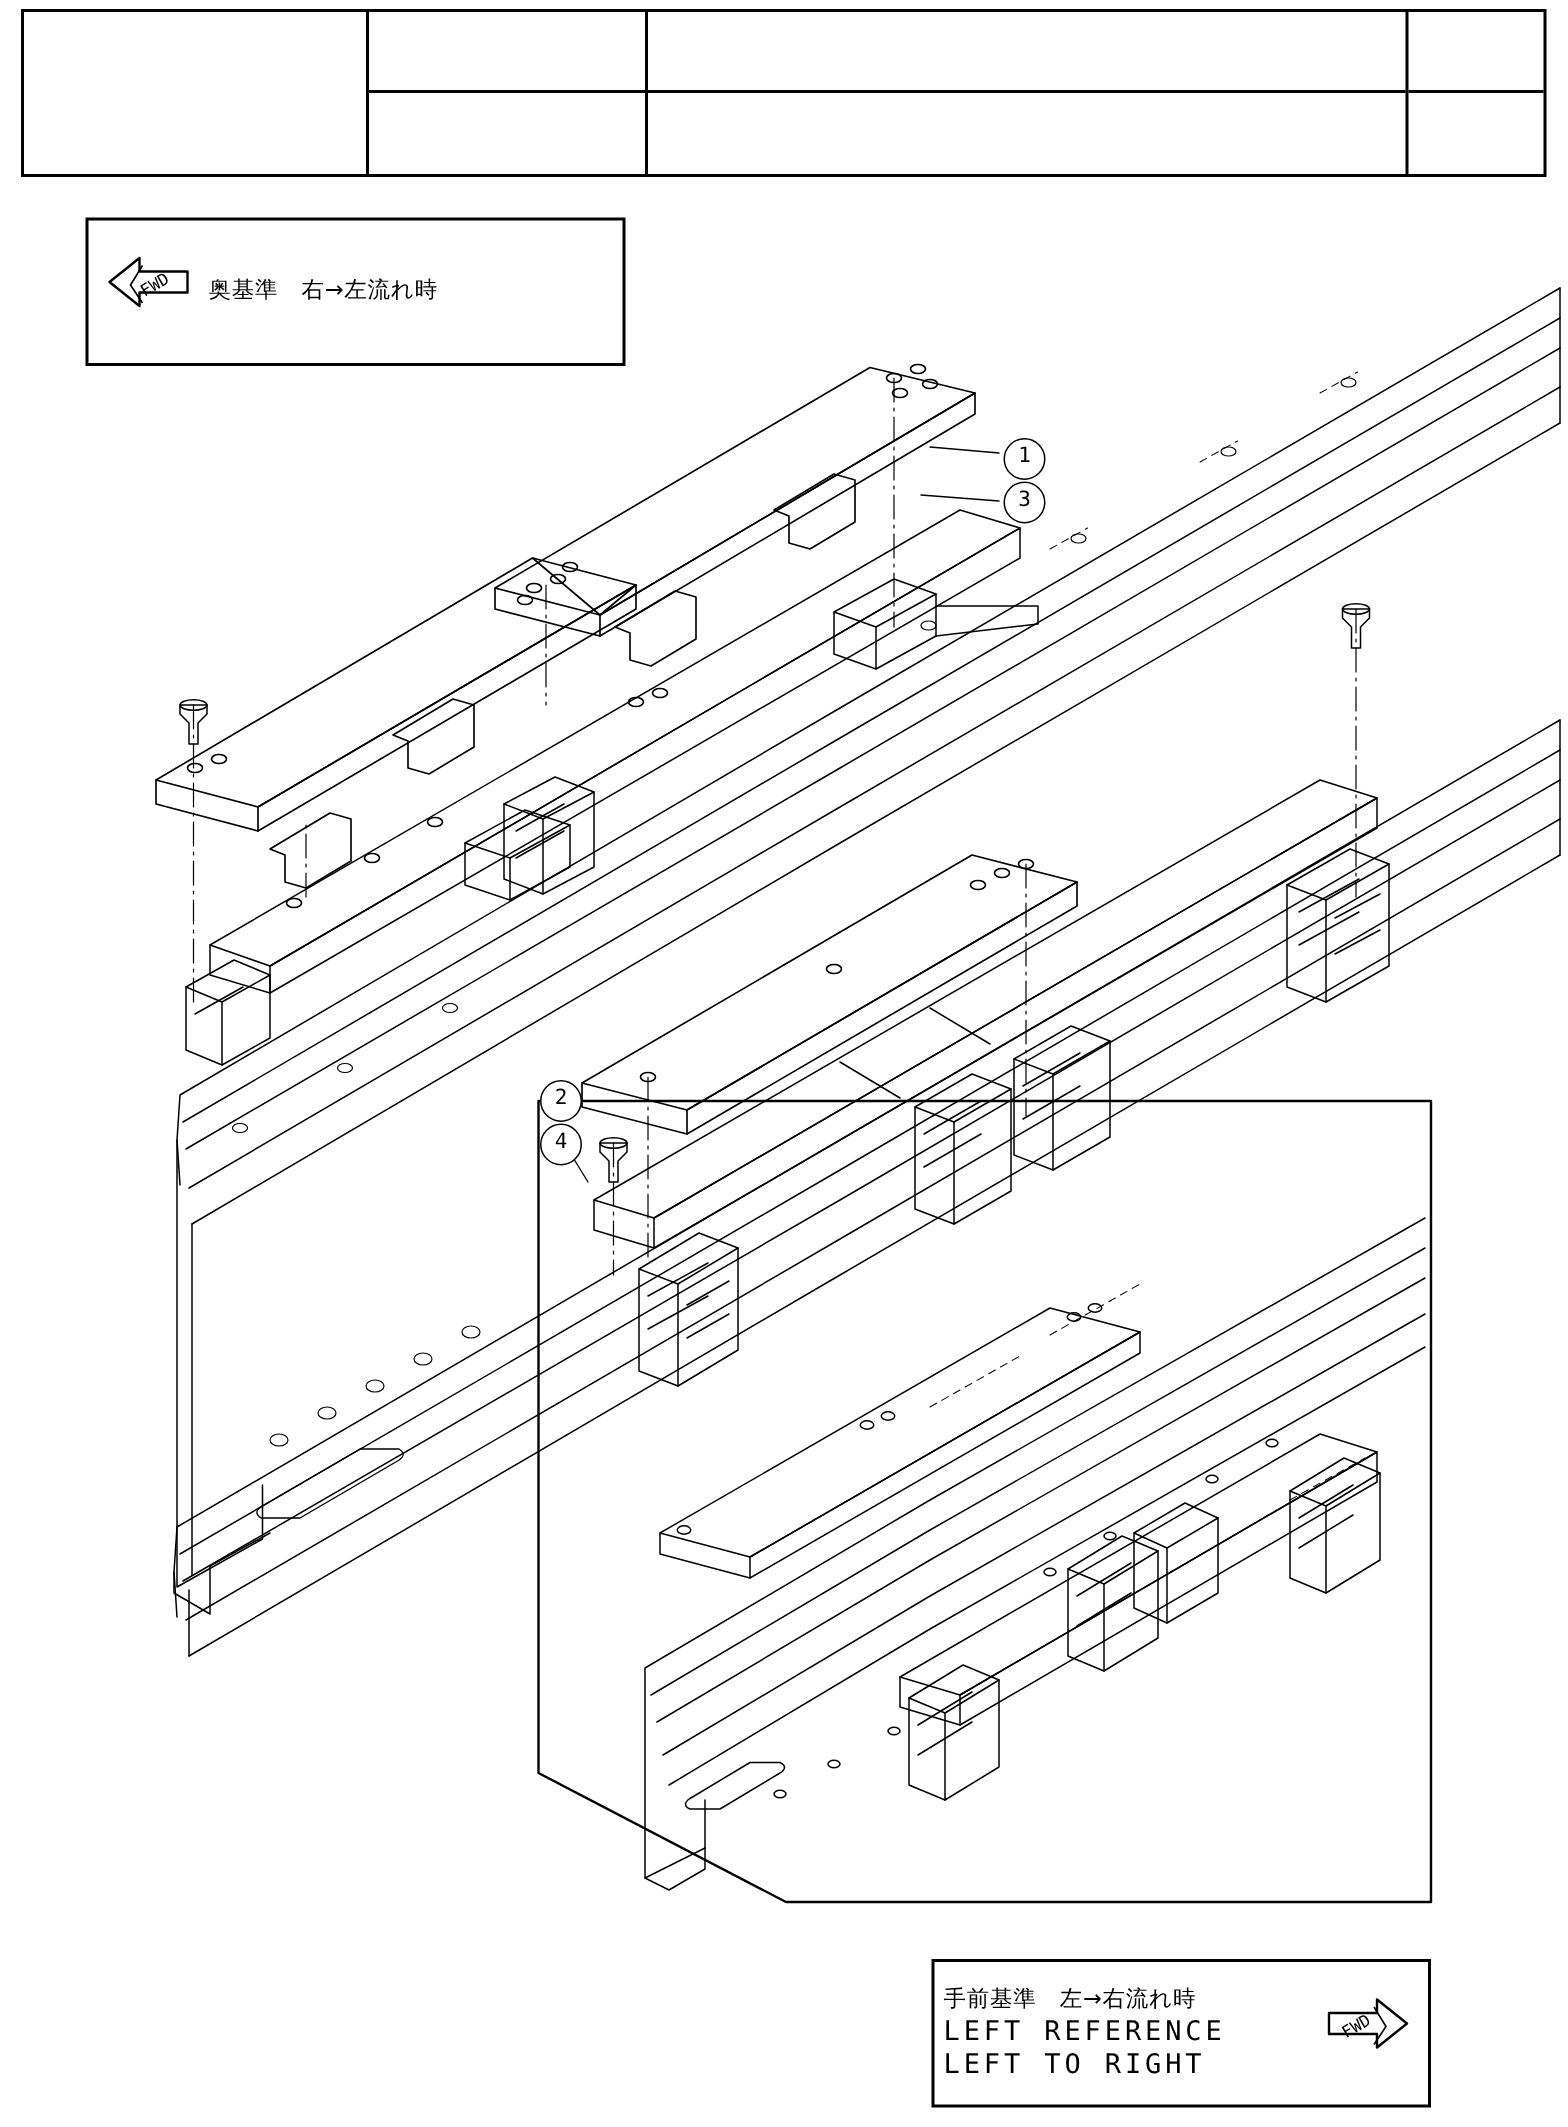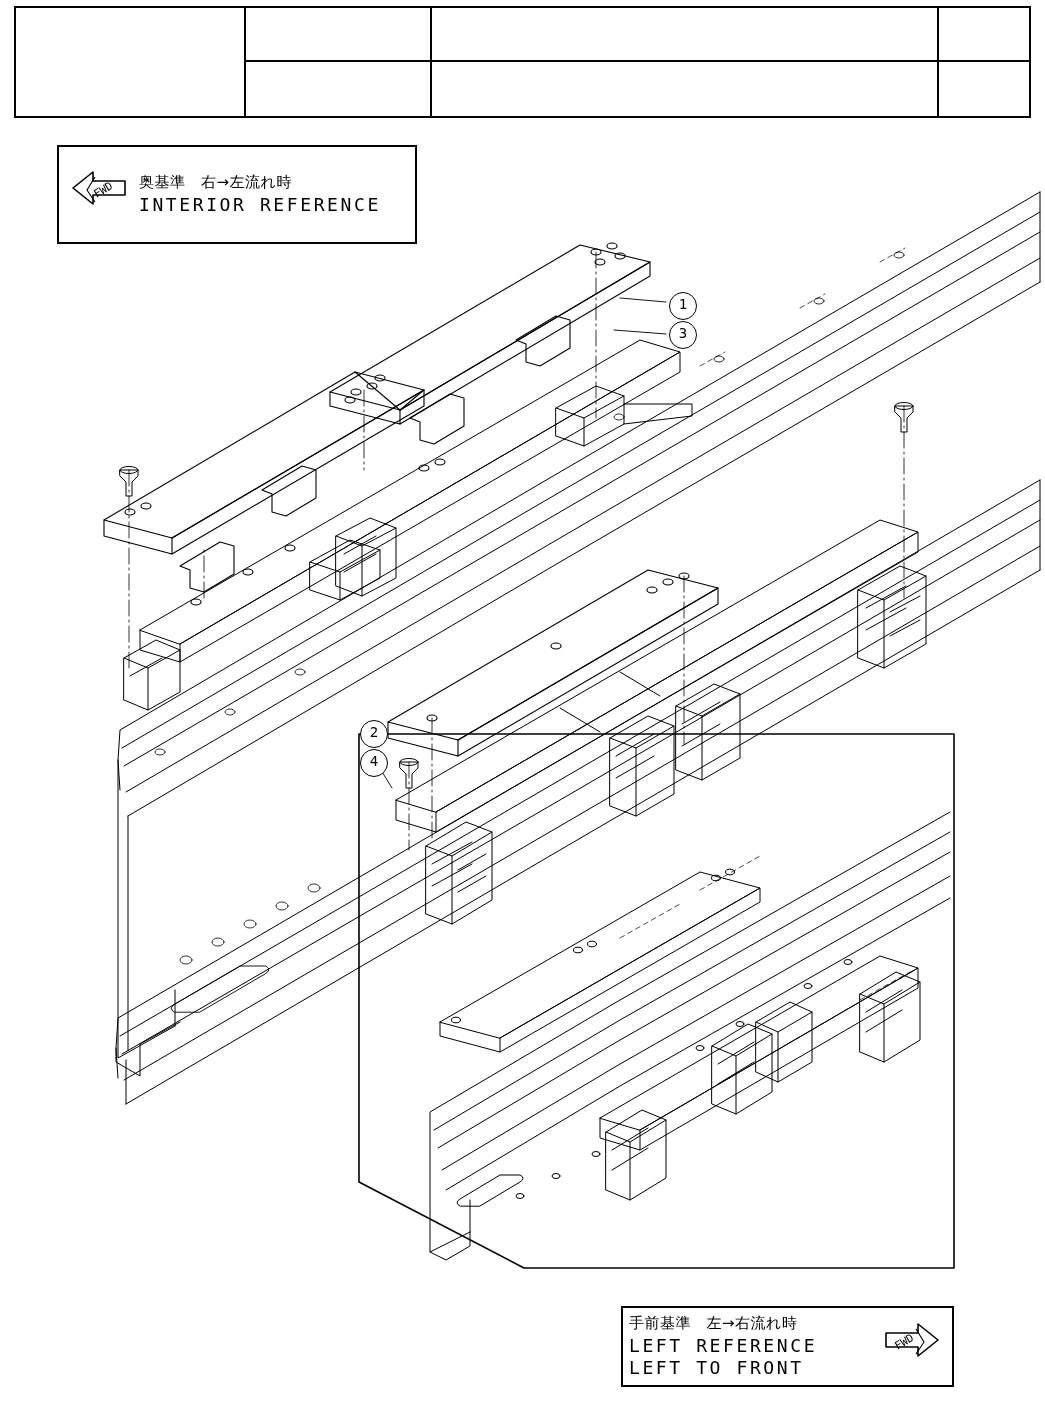--- a/index.html
+++ b/index.html
@@ -64,21 +64,21 @@
     left: 57px;
     top: 145px;
     width: 360px;
     height: 99px;
     padding: 4px 6px;
   }
   .legend-bottom {
     left: 621px;
     top: 1306px;
     width: 333px;
-    height: 81px;
+    height: 99px;
     padding: 4px 6px;
   }
   .legend-text { flex: 1 1 auto; }
   .legend-jp {
     font-size: 15px;
     letter-spacing: 0.5px;
     white-space: nowrap;
     font-family: "DejaVu Sans", sans-serif;
     margin-bottom: 2px;
   }
@@ -407,29 +407,28 @@
   </svg>
 
   <div class="legend legend-top">
     <svg class="legend-arrow" viewBox="0 0 66 54">
       <path d="M 28 4 L 8 20 L 28 36 L 28 27 L 60 27 L 60 13 L 28 13 Z" fill="#fff" stroke="#000" stroke-width="1.6" stroke-linejoin="round"></path>
       <path d="M 30 9 L 22 22 L 30 34" fill="none" stroke="#000" stroke-width="1.1"></path>
       <text x="40" y="25" font-family="DejaVu Sans Mono, monospace" font-size="11" text-anchor="middle" transform="rotate(-30 40 25)">FWD</text>
     </svg>
     <div class="legend-text">
       <div class="legend-jp">奥基準　右→左流れ時</div>
-      <div class="legend-en">INTERIOR REFERENCE</div>
     </div>
   </div>
 
   <div class="legend legend-bottom">
     <div class="legend-text">
       <div class="legend-jp">手前基準　左→右流れ時</div>
       <div class="legend-en">LEFT REFERENCE</div>
-      <div class="legend-en">LEFT TO FRONT</div>
+      <div class="legend-en">LEFT TO RIGHT</div>
     </div>
     <svg class="legend-arrow" viewBox="0 0 66 54">
       <path d="M 38 4 L 58 20 L 38 36 L 38 27 L 6 27 L 6 13 L 38 13 Z" fill="#fff" stroke="#000" stroke-width="1.6" stroke-linejoin="round"></path>
       <path d="M 36 9 L 44 22 L 36 34" fill="none" stroke="#000" stroke-width="1.1"></path>
       <text x="26" y="25" font-family="DejaVu Sans Mono, monospace" font-size="11" text-anchor="middle" transform="rotate(-30 26 25)">FWD</text>
     </svg>
   </div>
 
   <div class="balloon" style="left:669px; top:292px;">1</div>
   <div class="balloon" style="left:669px; top:321px;">3</div>

